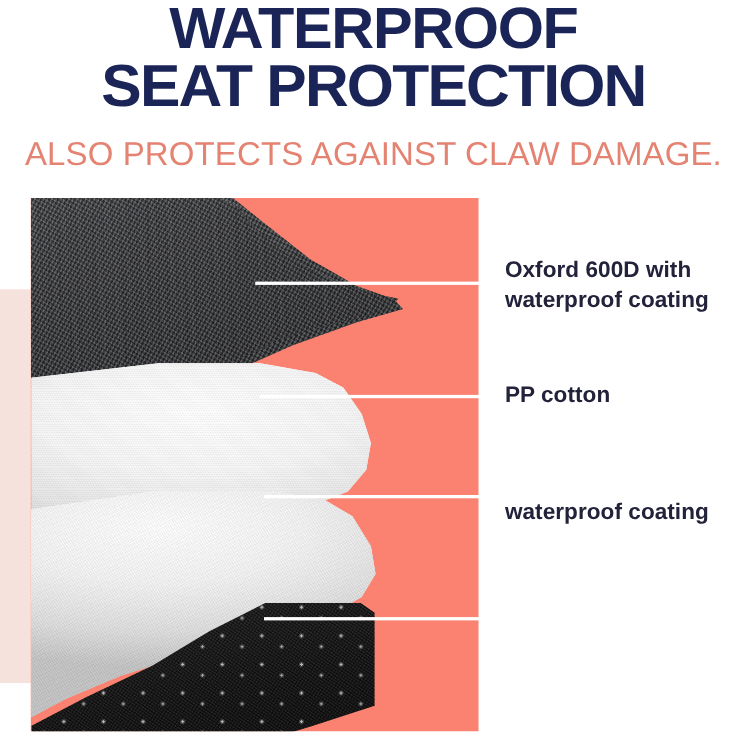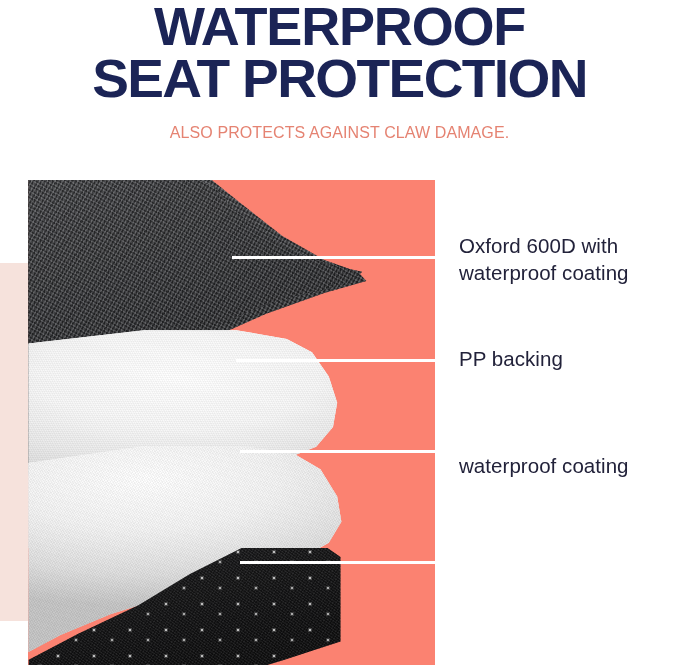--- a/index.html
+++ b/index.html
@@ -33,21 +33,21 @@
   }
   .headline .hl-line { display:block; white-space:nowrap; }
   .headline .hl-line-2 { font-size:54px; letter-spacing:-1.6px; }
 
   .subhead {
     position:absolute;
     left:0; top:124px;
     width:679px;
     text-align:center;
     color:#e58372;
-    font-size:16px;
+    font-size:30px;
     font-weight:500;
     letter-spacing:0.1px;
     white-space:nowrap;
     transform:scaleX(1.0);
   }
 
   
   .pink-block {
     position:absolute;
     left:0; top:263px;
@@ -189,21 +189,21 @@
     background:#ffffff;
   }
 
   
   .callout {
     position:absolute;
     left:459px;
     color:#22223a;
     font-size:20.5px;
     line-height:1.32;
-    font-weight:400;
+    font-weight:700;
     letter-spacing:0.05px;
     white-space:nowrap;
   }
 </style>
 </head>
 <body>
 
 <div id="page">
 
   <div class="headline">
@@ -230,21 +230,21 @@
   <div class="leader" style="left:236px; top:359px; width:212px;"></div>
   <div class="leader" style="left:240px; top:450px; width:208px;"></div>
   <div class="leader" style="left:240px; top:561px; width:208px;"></div>
 
   <div class="callout" style="top:232px;">
     <span>Oxford 600D with</span><br>
     <span>waterproof coating</span>
   </div>
 
   <div class="callout" style="top:345px;">
-    <span>PP backing</span>
+    <span>PP cotton</span>
   </div>
 
   <div class="callout" style="top:425px;">
     <br>
     <span>waterproof coating</span>
   </div>
 
 
 </div>
 

